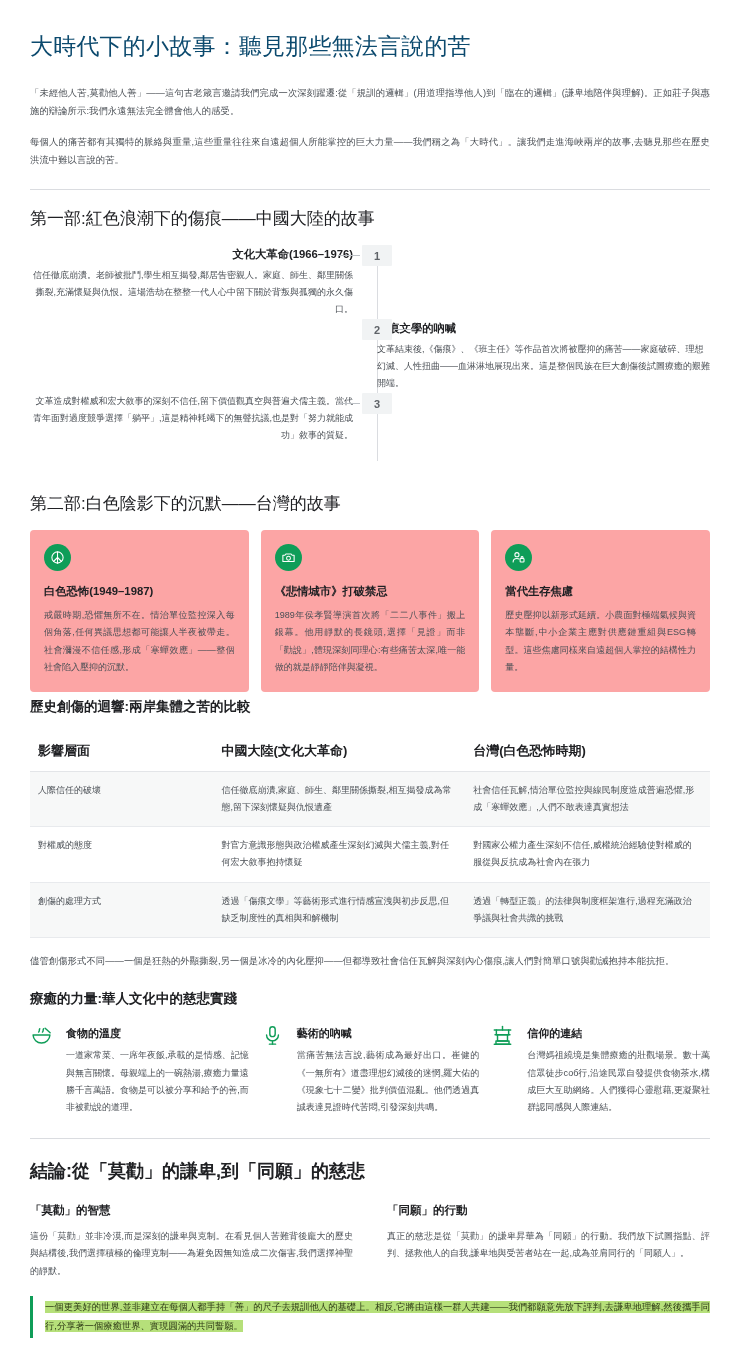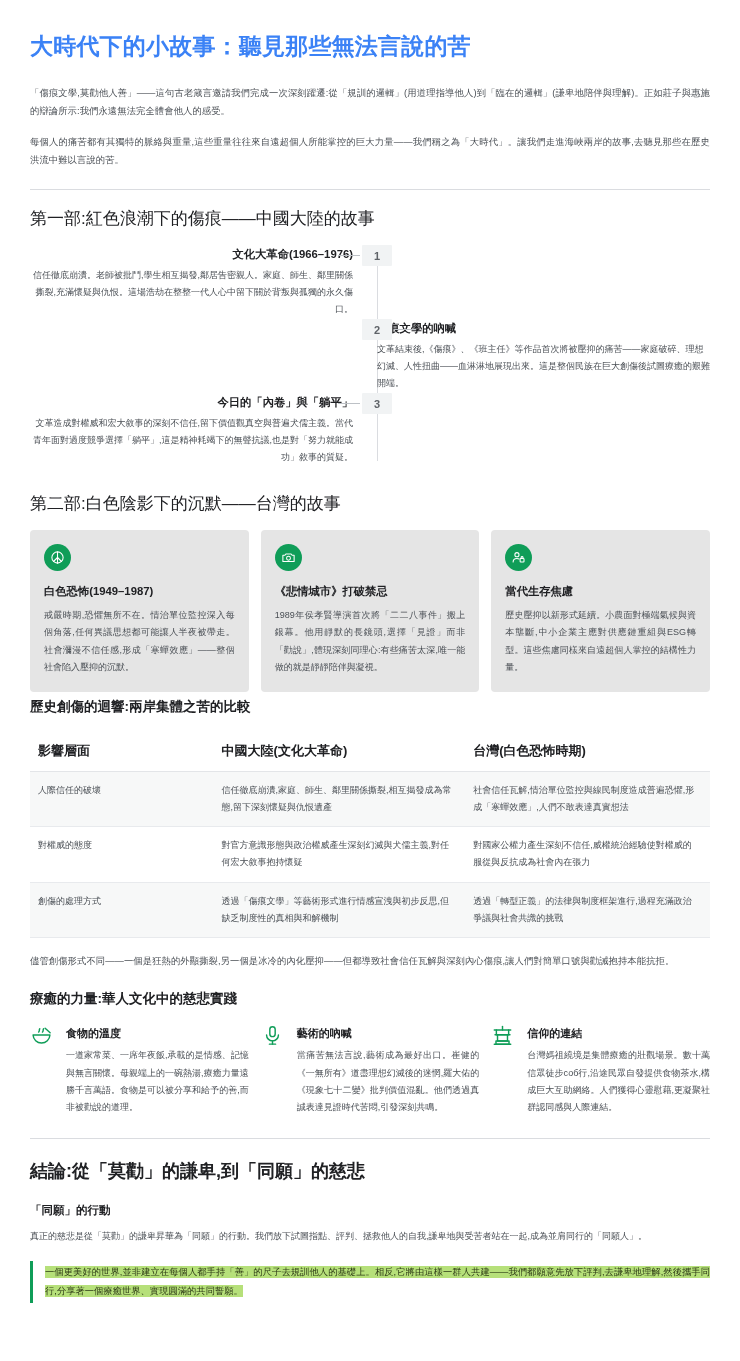--- a/index.html
+++ b/index.html
@@ -10,22 +10,22 @@
     background: #ffffff;
     font-family: "Liberation Sans", "DejaVu Sans", sans-serif;
     color: #3c4043;
     -webkit-font-smoothing: antialiased;
   }
   .page { width: 740px; padding: 26px 30px 18px 30px; }
 
   
   .doc-title {
     font-size: 23px;
-    font-weight: 700;
-    color: #3b82f6;
+    font-weight: 400;
+    color: #0c4a6e;
     letter-spacing: .2px;
     margin: 6px 0 22px 0;
     line-height: 1.3;
   }
   .sec-h2 {
     font-size: 17px;
     font-weight: 400;
     color: #202124;
     margin: 0 0 14px 0;
     line-height: 1.35;
@@ -103,21 +103,21 @@
     line-height: 1.85;
     color: #4a4f55;
     margin: 0;
   }
   .tl-left .tl-text { }
 
   
   .cards { display: flex; gap: 12px; margin: 2px 0 6px 0; }
   .card {
     flex: 1 1 0;
-    background: #e5e5e5;
+    background: #fca5a5;
     border-radius: 4px;
     padding: 14px 14px 16px 14px;
   }
   .card-icon {
     width: 27px; height: 27px;
     border-radius: 50%;
     background: #0f9d58;
     display: flex; align-items: center; justify-content: center;
     margin-bottom: 12px;
   }
@@ -232,21 +232,21 @@
     -webkit-box-decoration-break: clone;
   }
 </style>
 </head>
 <body>
 
 <div class="page">
 
   <h1 class="doc-title">大時代下的小故事：聽見那些無法言說的苦</h1>
 
-  <p class="body">「傷痕文學,莫勸他人善」——這句古老箴言邀請我們完成一次深刻躍遷:從「規訓的邏輯」(用道理指導他人)到「臨在的邏輯」(謙卑地陪伴與理解)。正如莊子與惠施的辯論所示:我們永遠無法完全體會他人的感受。</p>
+  <p class="body">「未經他人苦,莫勸他人善」——這句古老箴言邀請我們完成一次深刻躍遷:從「規訓的邏輯」(用道理指導他人)到「臨在的邏輯」(謙卑地陪伴與理解)。正如莊子與惠施的辯論所示:我們永遠無法完全體會他人的感受。</p>
   <p class="body">每個人的痛苦都有其獨特的脈絡與重量,這些重量往往來自遠超個人所能掌控的巨大力量——我們稱之為「大時代」。讓我們走進海峽兩岸的故事,去聽見那些在歷史洪流中難以言說的苦。</p>
 
   <hr class="hr">
 
   <h2 class="sec-h2">第一部:紅色浪潮下的傷痕——中國大陸的故事</h2>
 
   <div class="timeline">
     <div class="tl-spine"></div>
 
     <div class="tl-row">
@@ -264,21 +264,20 @@
       <div class="tl-marker">2</div>
       <div class="tl-dash right"></div>
       <div class="tl-right">
         <div class="tl-title">傷痕文學的吶喊</div>
         <p class="tl-text">文革結束後,《傷痕》、《班主任》等作品首次將被壓抑的痛苦——家庭破碎、理想幻滅、人性扭曲——血淋淋地展現出來。這是整個民族在巨大創傷後試圖療癒的艱難開端。</p>
       </div>
     </div>
 
     <div class="tl-row">
       <div class="tl-left">
-        <div class="tl-title">今日的「內卷」與「躺平」</div>
         <p class="tl-text">文革造成對權威和宏大敘事的深刻不信任,留下價值觀真空與普遍犬儒主義。當代青年面對過度競爭選擇「躺平」,這是精神耗竭下的無聲抗議,也是對「努力就能成功」敘事的質疑。</p>
       </div>
       <div class="tl-dash left"></div>
       <div class="tl-marker">3</div>
       <div class="tl-spacer"></div>
     </div>
   </div>
 
   <h2 class="sec-h2" style="margin-top:26px">第二部:白色陰影下的沉默——台灣的故事</h2>
 
@@ -412,20 +411,24 @@
     </div>
 
   </div>
 
   <hr class="hr" style="margin:22px 0 20px 0">
 
   <h2 class="concl-title">結論:從「莫勸」的謙卑,到「同願」的慈悲</h2>
 
   <div class="two-col">
     <div class="col">
+      <div class="col-title">「莫勸」的智慧</div>
+      <p class="col-text">這份「莫勸」並非冷漠,而是深刻的謙卑與克制。在看見個人苦難背後龐大的歷史與結構後,我們選擇積極的倫理克制——為避免因無知造成二次傷害,我們選擇神聖的靜默。</p>
+    </div>
+    <div class="col">
       <div class="col-title">「同願」的行動</div>
       <p class="col-text">真正的慈悲是從「莫勸」的謙卑昇華為「同願」的行動。我們放下試圖指點、評判、拯救他人的自我,謙卑地與受苦者站在一起,成為並肩同行的「同願人」。</p>
     </div>
   </div>
 
   <blockquote class="quote">
     <p><mark>一個更美好的世界,並非建立在每個人都手持「善」的尺子去規訓他人的基礎上。相反,它將由這樣一群人共建——我們都願意先放下評判,去謙卑地理解,然後攜手同行,分享著一個療癒世界、實現圓滿的共同誓願。</mark></p>
   </blockquote>
 
 </div>

